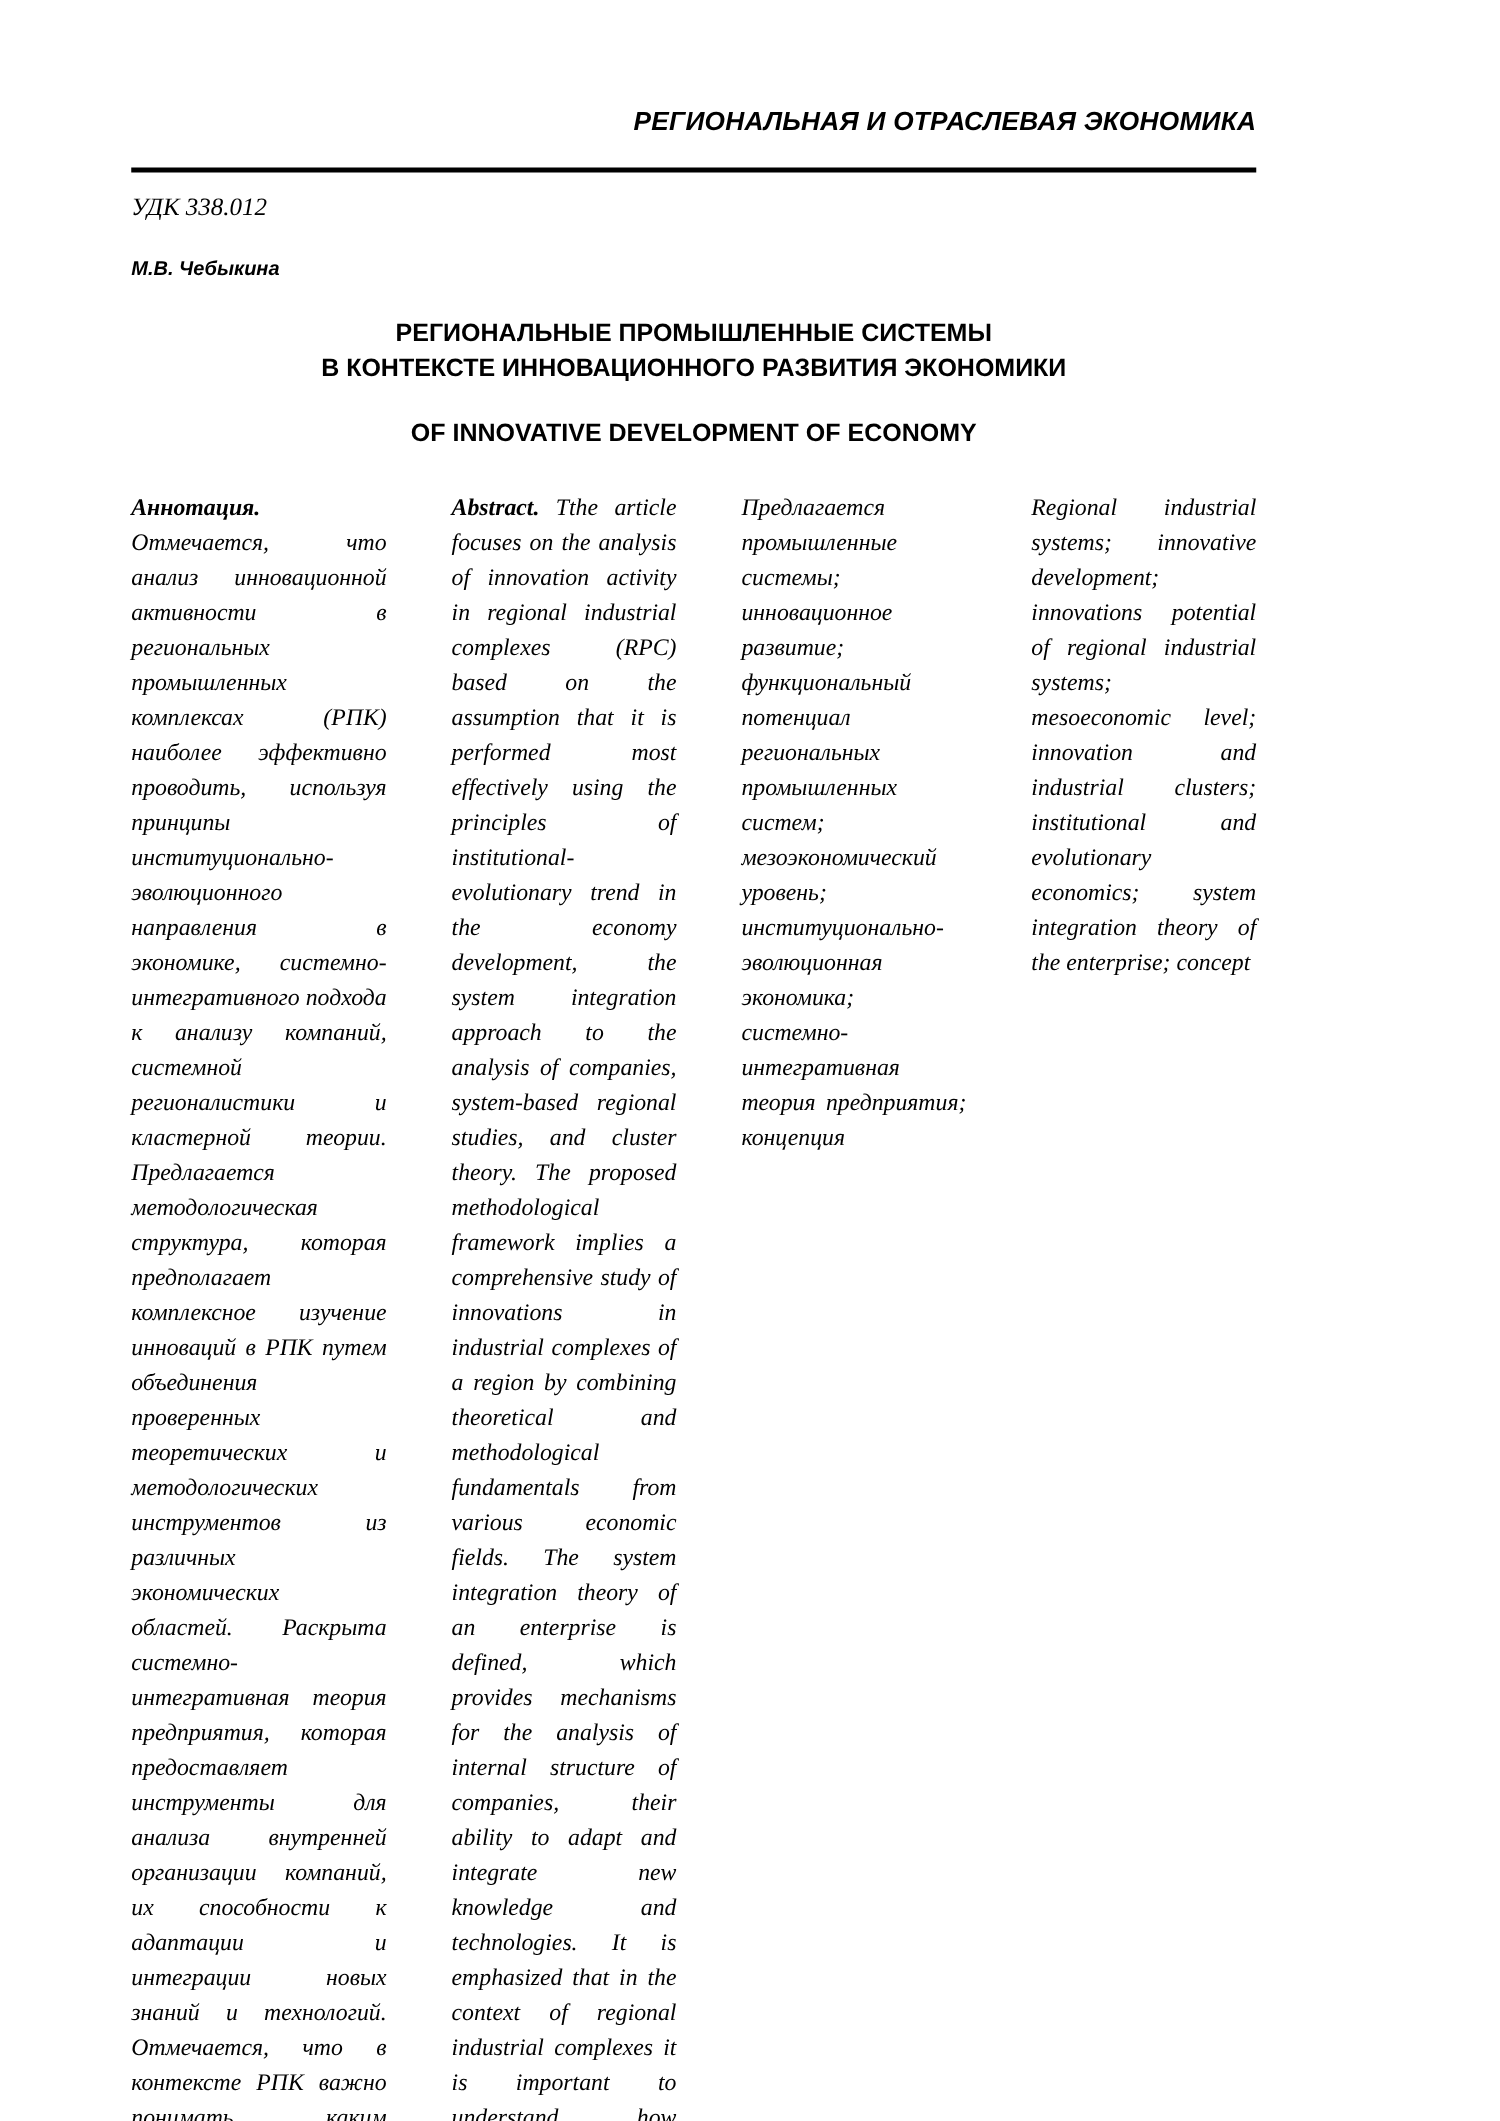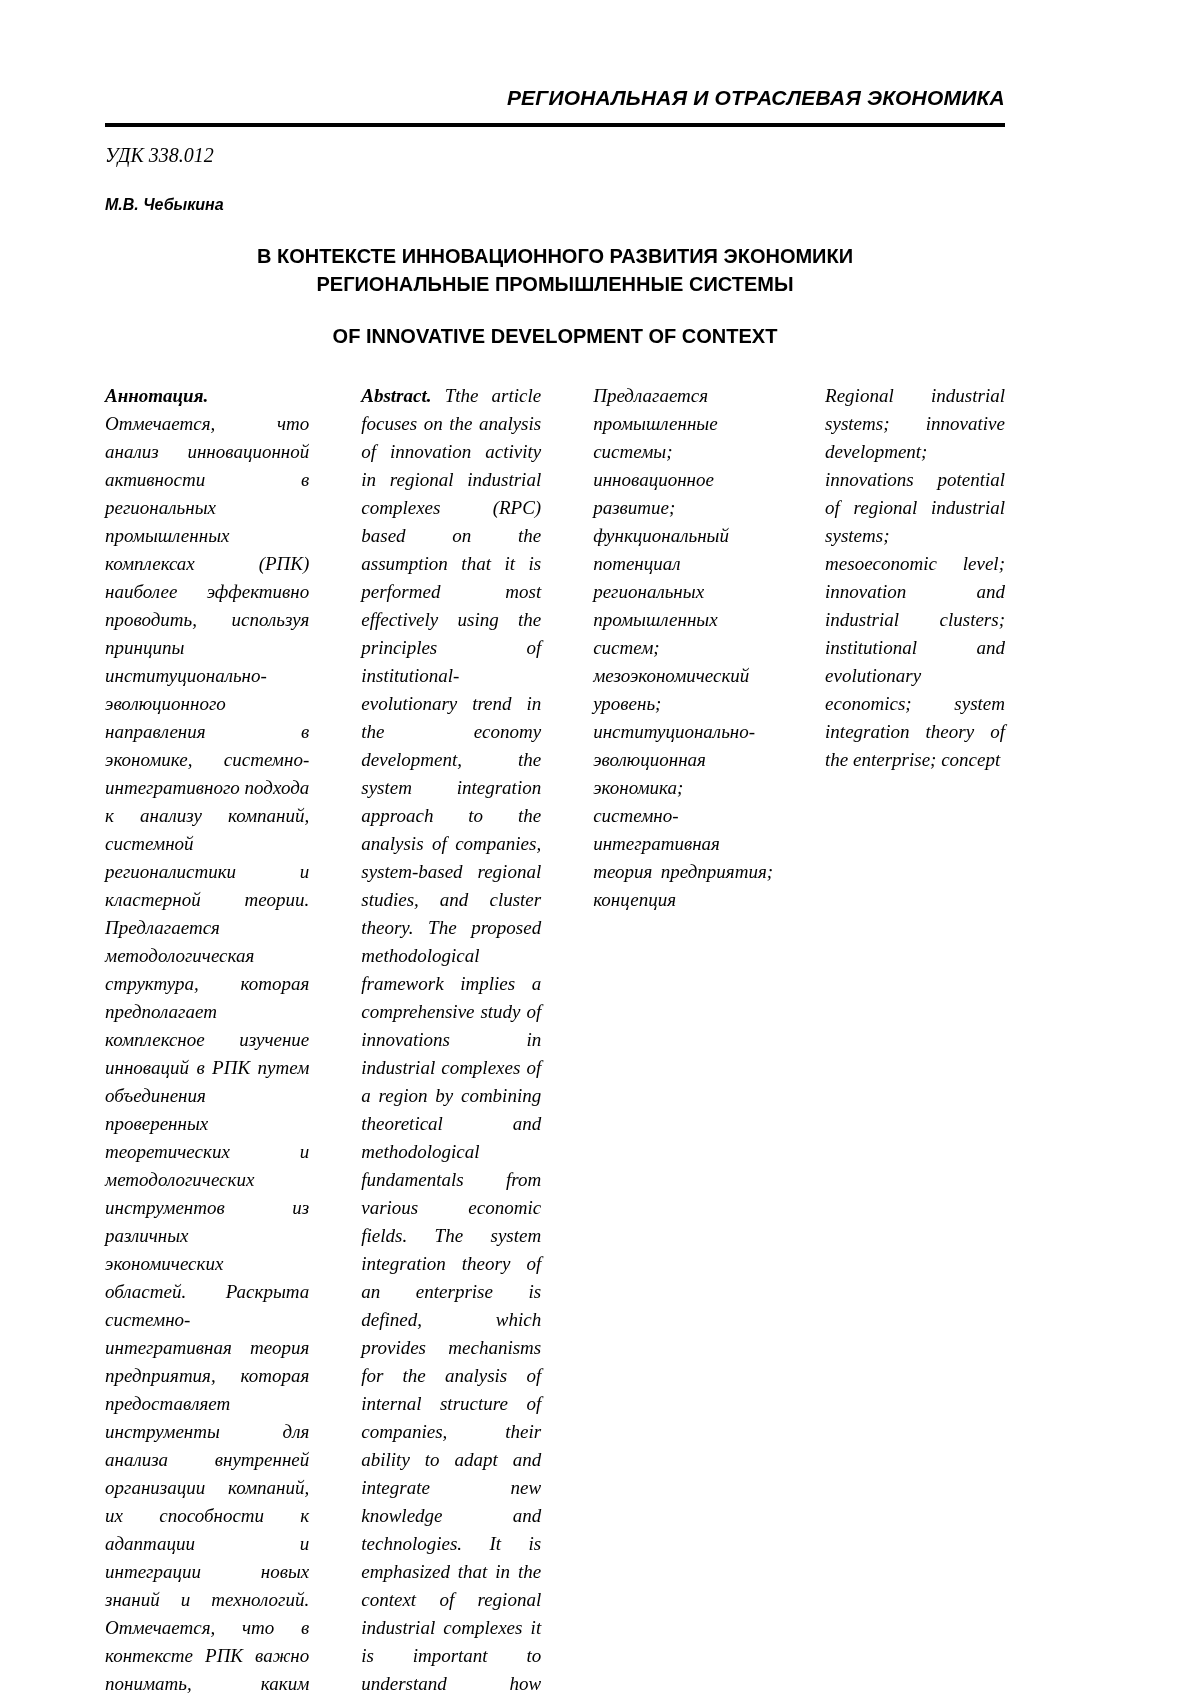--- a/index.html
+++ b/index.html
@@ -17,21 +17,21 @@
     overflow: hidden;
   }
 
   .running-head {
     text-align: right;
     font-family: "Liberation Sans", sans-serif;
     font-weight: bold;
     font-style: italic;
     font-size: 21px;
     letter-spacing: 0.2px;
-    padding-bottom: 13px;
+    padding-bottom: 24px;
     border-bottom: 4px solid #000;
   }
 
   .udc {
     margin-top: 17px;
     font-family: Liberation Serif, serif;
     font-style: italic;
     font-size: 20px;
   }
 
@@ -104,26 +104,26 @@
     <span>РЕГИОНАЛЬНАЯ И ОТРАСЛЕВАЯ ЭКОНОМИКА</span>
   </header>
 
   <div class="udc">УДК 338.012</div>
 
   <div class="authors">
     <div>М.В. Чебыкина</div>
   </div>
 
   <h1 class="title title-ru">
+    <span class="title-line">РЕГИОНАЛЬНЫЕ ПРОМЫШЛЕННЫЕ СИСТЕМЫ</span>
     <span class="title-line">В КОНТЕКСТЕ ИННОВАЦИОННОГО РАЗВИТИЯ ЭКОНОМИКИ</span>
-    <span class="title-line">РЕГИОНАЛЬНЫЕ ПРОМЫШЛЕННЫЕ СИСТЕМЫ</span>
   </h1>
 
   <h2 class="title title-en">
-    <span class="title-line">OF INNOVATIVE DEVELOPMENT OF CONTEXT</span>
+    <span class="title-line">OF INNOVATIVE DEVELOPMENT OF ECONOMY</span>
   </h2>
 
   <div class="columns">
 
     <p class="body-text" lang="ru">
       <span class="abstract-label">Аннотация.</span>
       <span>Отмечается, что анализ инновационной активности в региональных промышленных комплексах (РПК) наиболее эффективно проводить, используя принципы институционально-эволюционного направления в экономике, системно-интегративного подхода к анализу компаний, системной регионалистики и кластерной теории. Предлагается методологическая структура, которая предполагает комплексное изучение инноваций в РПК путем объединения проверенных теоретических и методологических инструментов из различных экономических областей. Раскрыта системно-интегративная теория предприятия, которая предоставляет инструменты для анализа внутренней организации компаний, их способности к адаптации и интеграции новых знаний и технологий. Отмечается, что в контексте РПК важно понимать, каким образом отдельные предприятия формируют инновационные сети, создают эффект синергии и способствуют распространению инноваций на уровне региона. Констатируется, что в целом, предложенный комплексный подход способствует углублению понимания механизмов инновационного развития РПК и разработке эффективных стратегий для повышения их конкурентоспособности.</span>
     </p>
 
     <p class="body-text" lang="en">

